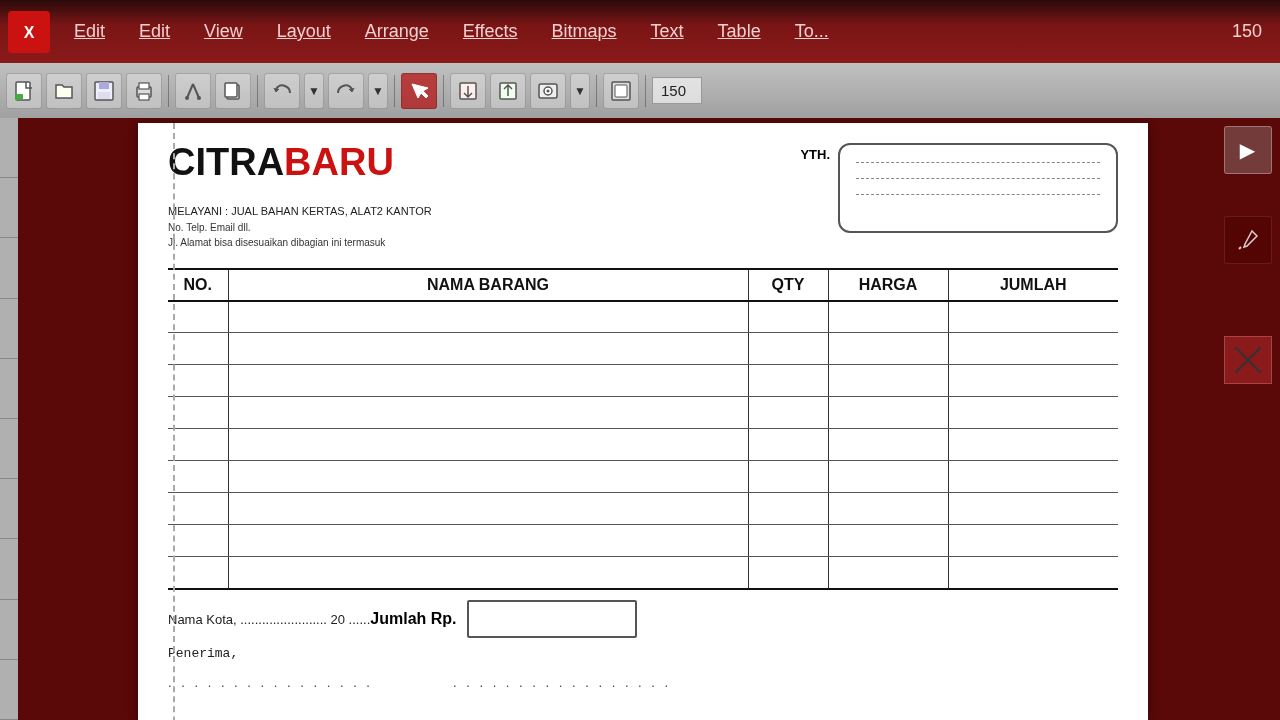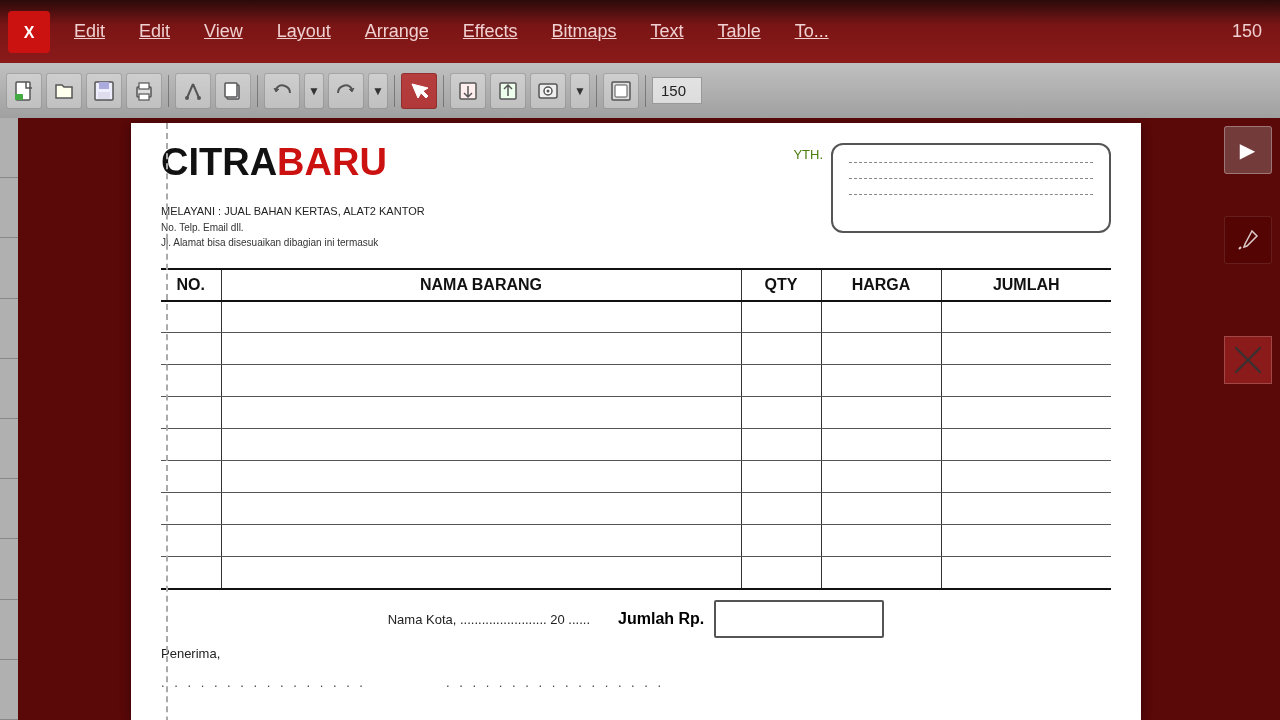--- a/index.html
+++ b/index.html
@@ -173,21 +173,21 @@
     .ruler-mark {
       width: 100%;
       border-bottom: 1px solid #888;
       flex: 1;
     }
 
     
     .canvas-area {
       position: absolute;
       top: 118px;
-      left: 1px;
+      left: 8px;
       width: 1215px;
       height: 602px;
       background: #5a0808;
       overflow: hidden;
     }
 
     
     .document {
       position: absolute;
       top: 5px;
@@ -228,22 +228,22 @@
     }
 
     
     .yth-container {
       display: flex;
       align-items: flex-start;
       gap: 8px;
     }
     .yth-label {
       font-size: 13px;
-      font-weight: normal;
-      color: #4d7c0f;
+      font-weight: bold;
+      color: #000000;
       padding-top: 4px;
     }
     .yth-box {
       border: 2px solid #555;
       border-radius: 12px;
       padding: 10px 16px;
       min-width: 280px;
       min-height: 90px;
       display: flex;
       flex-direction: column;
@@ -286,24 +286,23 @@
     .invoice-table td.col-qty { border-right: 1.5px solid #333; text-align: center; }
     .invoice-table td.col-harga { border-right: 1.5px solid #333; }
     .invoice-table td.col-jumlah { }
     .invoice-table tr:last-child td {
       border-bottom: 2.5px solid #111;
     }
 
     
     .doc-footer {
       display: flex;
-      justify-content: center;
+      justify-content: flex-start;
       align-items: center;
       margin-top: 8px;
-      gap: 28px;
     }
     .footer-date {
       font-size: 13px;
       color: #222;
     }
     .footer-jumlah {
       display: flex;
       align-items: center;
       gap: 10px;
       font-size: 16px;
@@ -312,20 +311,21 @@
     .jumlah-box {
       border: 2px solid #555;
       width: 170px;
       height: 38px;
       border-radius: 2px;
     }
     .footer-penerima {
       font-size: 13px;
       color: #222;
       margin-top: 8px;
+      font-family: Liberation Mono, monospace;
     }
     .footer-sig-line {
       display: flex;
       gap: 80px;
       margin-top: 14px;
     }
     .sig-dots {
       font-size: 13px;
       color: #444;
       letter-spacing: 3px;

